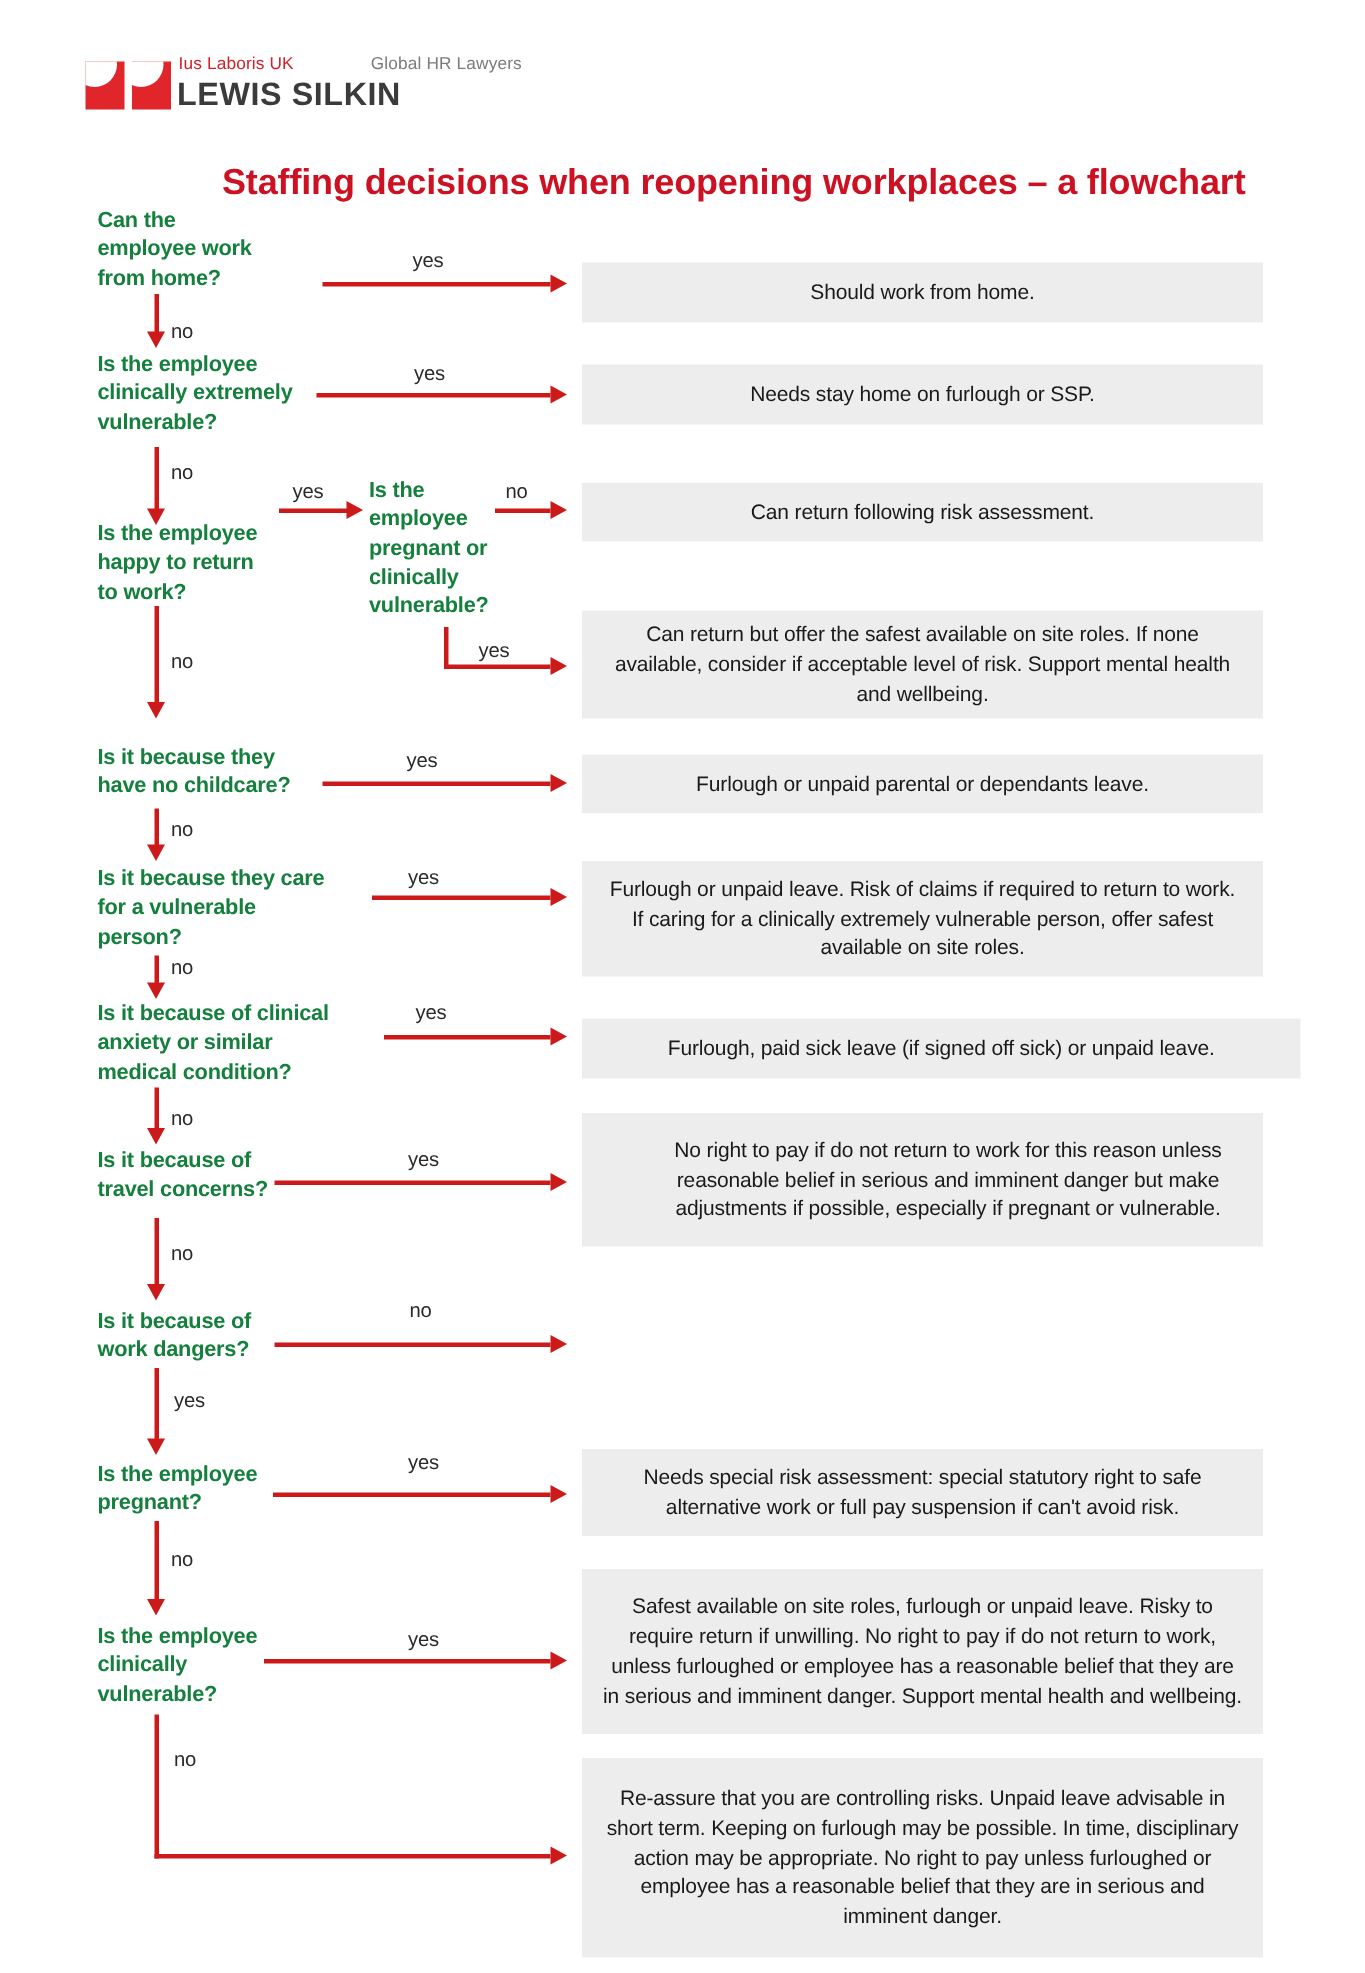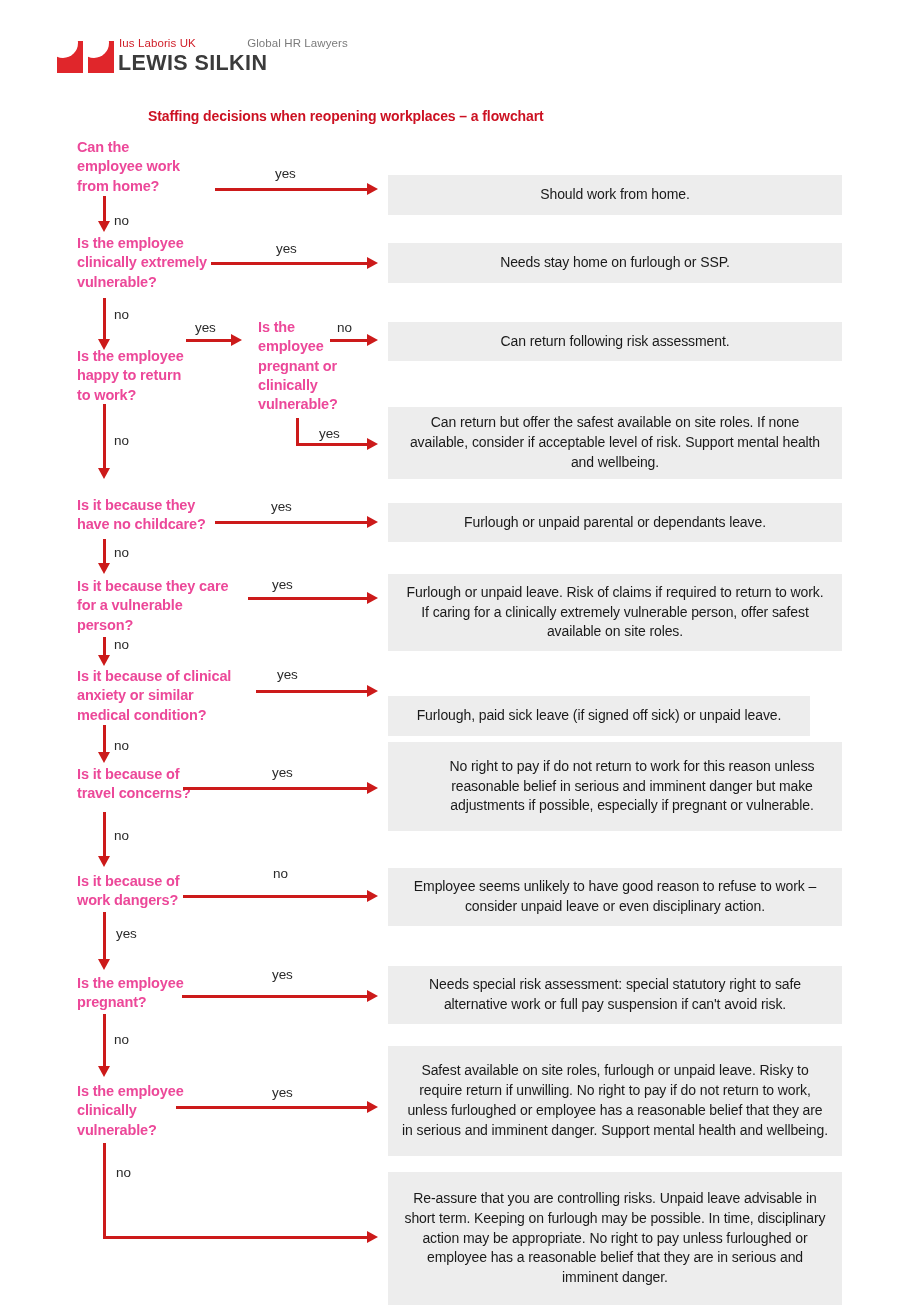--- a/index.html
+++ b/index.html
@@ -67,36 +67,35 @@
     letter-spacing: .4px;
     color: #3b3b3b;
     white-space: nowrap;
   }
 
   
   #title {
     position: absolute;
     left: 148px;
     top: 108px;
-    font-size: 14px;
+    font-size: 24px;
     font-weight: bold;
     color: #cc1122;
     letter-spacing: -.1px;
     white-space: nowrap;
   }
 
   
   .q {
     position: absolute;
     font-size: 14.5px;
     font-weight: bold;
-    color: #ec4899;
+    color: #15803d;
     line-height: 1.33;
     letter-spacing: -.15px;
-    margin-left: 12px;
   }
 
   
   .box {
     position: absolute;
     background: #ededed;
     box-sizing: border-box;
     display: flex;
     align-items: center;
     justify-content: center;
@@ -185,28 +184,25 @@
     </div>
   <div class="box" style="left:388px; top:407px;  width:454px; height:72px;">
       <span>Can return but offer the safest available on site roles. If none available, consider if acceptable level of risk. Support mental health and wellbeing.</span>
     </div>
   <div class="box" style="left:388px; top:574px;  width:454px; height:77px;">
       <span>Furlough or unpaid leave. Risk of claims if required to return to work. If caring for a clinically extremely vulnerable person, offer safest available on site roles.</span>
     </div>
   <div class="box" style="left:388px; top:503px;  width:454px; height:39px;">
       <span>Furlough or unpaid parental or dependants leave.</span>
     </div>
-  <div class="box" style="left:388px; top:696px;  width:422px; height:40px;justify-content:flex-end;">
+  <div class="box" style="left:388px; top:679px;  width:479px; height:40px;justify-content:flex-end;">
       <span>Furlough, paid sick leave (if signed off sick) or unpaid leave.</span>
     </div>
   <div class="box" style="left:388px; top:742px;  width:454px; height:89px;padding-left:48px;">
       <span>No right to pay if do not return to work for this reason unless reasonable belief in serious and imminent danger but make adjustments if possible, especially if pregnant or vulnerable.</span>
-    </div>
-  <div class="box" style="left:388px; top:868px;  width:454px; height:58px;">
-      <span>Employee seems  unlikely to have good reason to refuse to work – consider unpaid leave or even disciplinary action.</span>
     </div>
   <div class="box" style="left:388px; top:966px;  width:454px; height:58px;">
       <span>Needs special risk assessment: special statutory right to safe alternative work or full pay suspension if can't avoid risk.</span>
     </div>
   <div class="box" style="left:388px; top:1046px; width:454px; height:110px;">
       <span>Safest available on site roles, furlough or unpaid leave. Risky to require return if unwilling. No right to pay if do not return to work, unless furloughed or  employee has a reasonable belief that they are in serious and imminent danger. Support mental health and wellbeing.</span>
     </div>
   <div class="box" style="left:388px; top:1172px; width:454px; height:133px;">
       <span>Re-assure that you are controlling risks. Unpaid leave advisable in short term. Keeping on furlough  may be possible. In time, disciplinary action may be appropriate. No right to pay unless furloughed or employee has a reasonable belief that they are  in serious and imminent danger.</span>
     </div>

